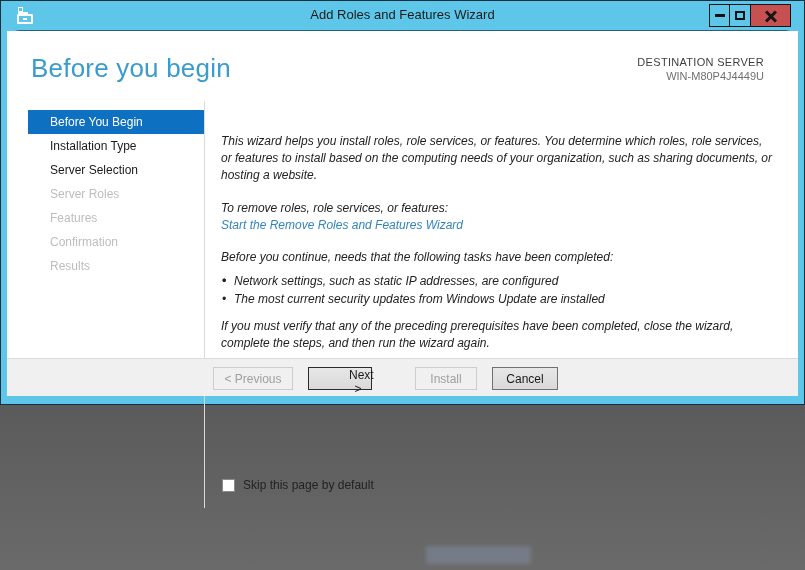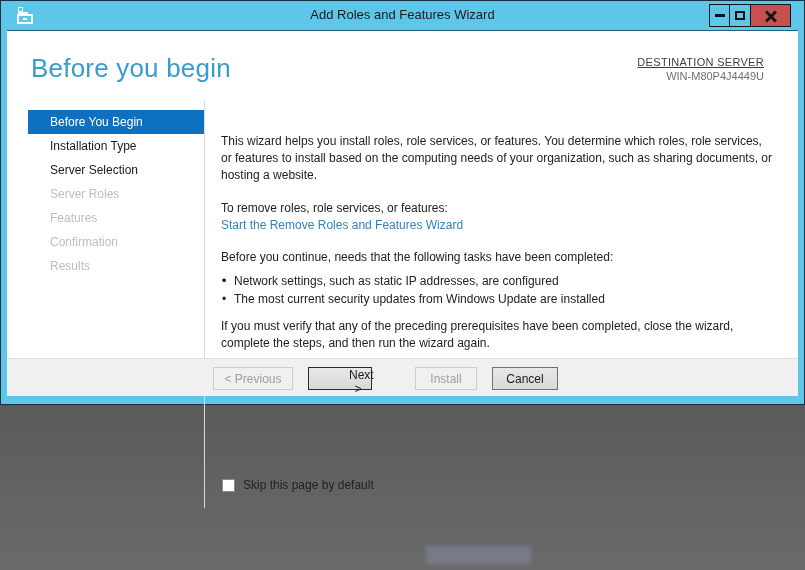--- a/index.html
+++ b/index.html
@@ -36,47 +36,47 @@
   .glyph-close { position:relative; width:14px; height:14px; }
   .glyph-close::before,.glyph-close::after {
     content:""; position:absolute; left:0; top:6px; width:14px; height:3px; background:#151515;
   }
   .glyph-close::before { transform:rotate(45deg); }
   .glyph-close::after  { transform:rotate(-45deg); }
 
   
   .client {
     position:absolute; left:6px; right:6px; top:29px; bottom:8px;
-    background:#fff; border-top:1px solid #27607a;
+    background:#fff; border-top:1px solid #27607a;border-radius:13px;
   }
 
   
   .page-header { position:relative; height:70px; background:#fff; }
   .page-title {
     position:absolute; left:24px; top:22px;
     font-size:26px; font-weight:300; color:#3a9bce; letter-spacing:0.2px;
   }
   .destination { position:absolute; right:34px; top:24px; text-align:right; line-height:14px; }
-  .destination .dest-label { font-size:11px; color:#3f3f3f; letter-spacing:0.3px;text-decoration:underline; }
+  .destination .dest-label { font-size:11px; color:#3f3f3f; letter-spacing:0.3px; }
   .destination .dest-value { font-size:11px; color:#6f6f6f; }
 
   
   .sidebar { position:absolute; left:21px; top:79px; width:176px; }
   .side-item {
     height:24px; line-height:24px; padding-left:22px;
     font-size:12px; color:#1a1a1a; cursor:pointer; white-space:nowrap;
   }
   .side-item.selected { background:#0e70c1; color:#ffffff; }
   .side-item.disabled { color:#bdbdbd; cursor:default; }
   .v-separator { position:absolute; left:197px; top:70px; width:1px; height:407px; background:#d9d9d9; }
 
   
   .content {
     position:absolute; left:214px; right:26px; top:102px;
-    font-size:12px; line-height:17px; color:#222;
+    font-size:12px; line-height:17px; color:#222;font-style:italic;
   }
   .content .para-intro   { margin-bottom:16px; }
   .content .para-remove  { margin-bottom:15px; }
   .content .link { color:#3183bd; cursor:pointer; text-decoration:none; display:inline-block; }
   .content .para-verify  { margin-bottom:6px; }
   .bullet-list { list-style:none; margin-bottom:10px; }
   .bullet-list li { line-height:18px; position:relative; padding-left:13px; }
   .bullet-list li .dot { position:absolute; left:1px; top:0; font-size:12px; color:#222; }
   .content .para-prereq  { margin-bottom:10px; }
 

